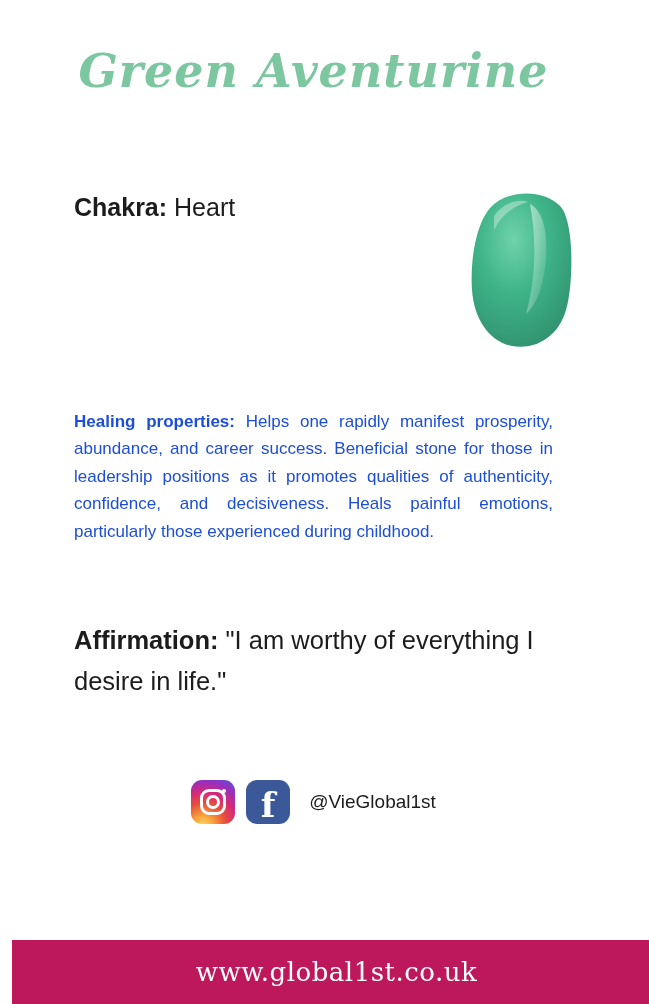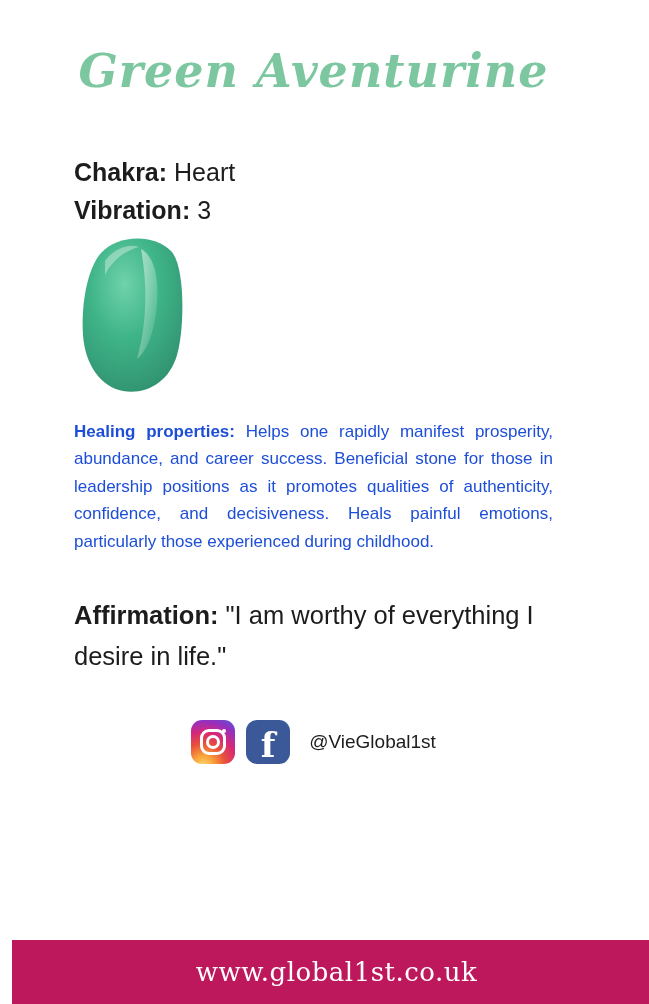--- a/index.html
+++ b/index.html
@@ -14,36 +14,37 @@
     overflow: hidden;
   }
   .card {
     position: relative;
     width: 627px;
     height: 1004px;
     box-sizing: border-box;
     background: #ffffff;
     display: flex;
     flex-direction: column;
+    gap: 35px;
   }
   .title {
     text-align: center;
     font-family: "DejaVu Serif", serif;
     font-style: italic;
     font-weight: 700;
     font-size: 46px;
     color: #7cc7a0;
     letter-spacing: 1px;
     margin-top: 46px;
     margin-bottom: 0;
     line-height: 1.1;
   }
   .props-row {
     display: flex;
-    flex-direction: column;
+    flex-direction: row;
     align-items: flex-start;
     margin-top: 52px;
     padding: 0 44px 0 74px;
   }
   .props {
     flex: 1 1 auto;
     padding-top: 4px;
   }
   .prop-line {
     font-size: 25px;
@@ -177,24 +178,20 @@
 
 <div class="card">
 
   <h1 class="title">Green Aventurine</h1>
 
   <div class="props-row">
     <div class="props">
       <div class="prop-line">
         <span class="prop-label">Chakra:</span>
         <span class="prop-value">Heart</span>
-      </div>
-      <div class="prop-line">
-        <span class="prop-label">Vibration:</span>
-        <span class="prop-value">3</span>
       </div>
     </div>
 
     <div class="stone-wrap">
       <svg class="stone" viewBox="0 0 110 165">
         <defs>
           <radialGradient id="stoneGrad" cx="42%" cy="30%" r="78%">
             <stop offset="0%" stop-color="#6fd2ab"></stop>
             <stop offset="45%" stop-color="#3fb489"></stop>
             <stop offset="100%" stop-color="#2f8f6d"></stop>

